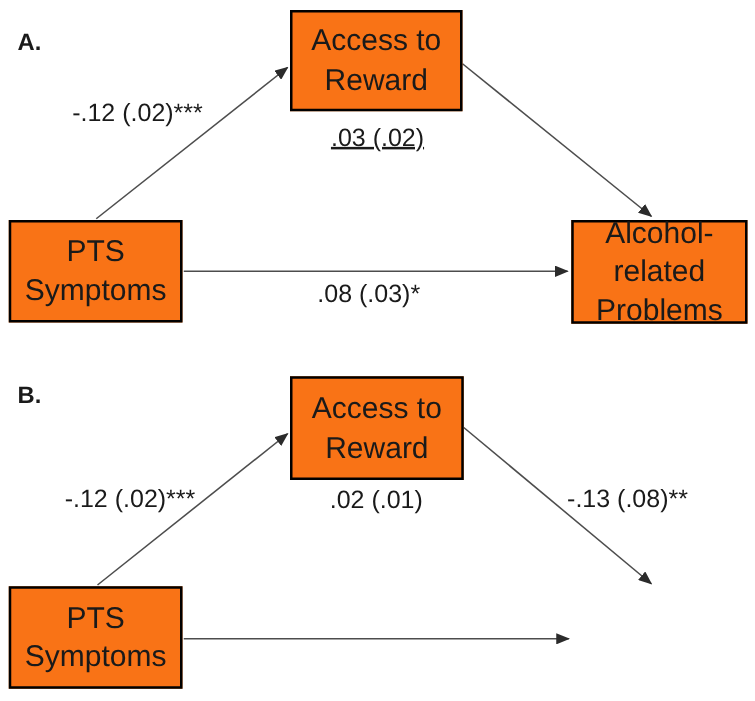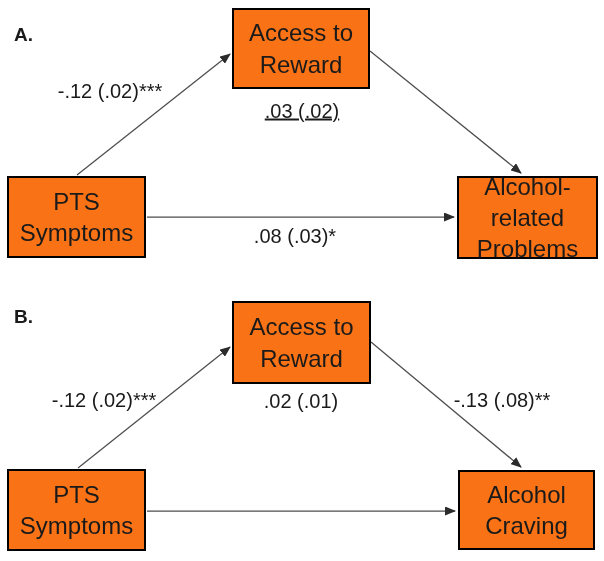--- a/index.html
+++ b/index.html
@@ -87,22 +87,20 @@
   <div class="coef" style="left:295px; top:236px;">.08 (.03)*</div>
 
   <div class="panel-label" style="left:14px; top:306px;">B.</div>
 
   <div class="box" style="left:232px; top:301px; width:139px; height:83px;">Access to
 Reward</div>
 
   <div class="box" style="left:7px; top:469px; width:139px; height:82px;">PTS
 Symptoms</div>
 
-  <div class="box" style="left:458px; top:470px; width:137px; height:80px;">Alcohol
-Craving</div>
 
   <div class="coef" style="left:104px; top:400px;">-.12 (.02)***</div>
 
   <div class="coef" style="left:301px; top:401px;text-align:right;">.02 (.01)</div>
 
   <div class="coef" style="left:502px; top:400px;">-.13 (.08)**</div>
 
 
 </div>
 

